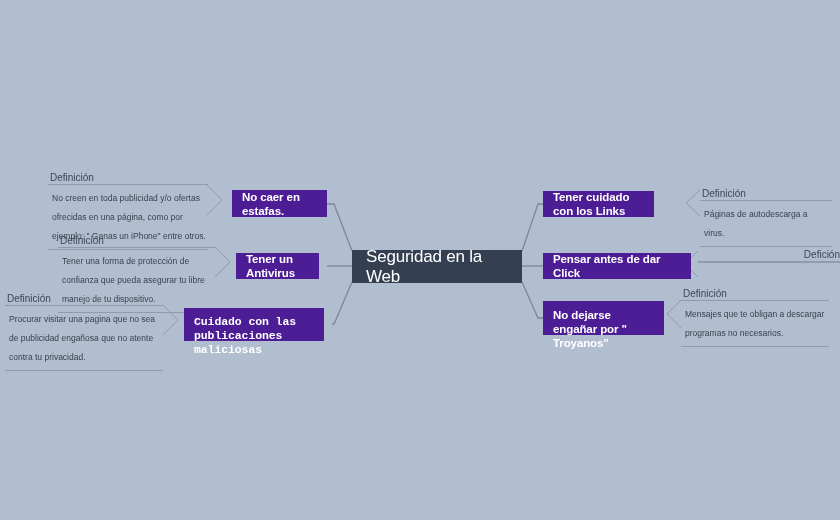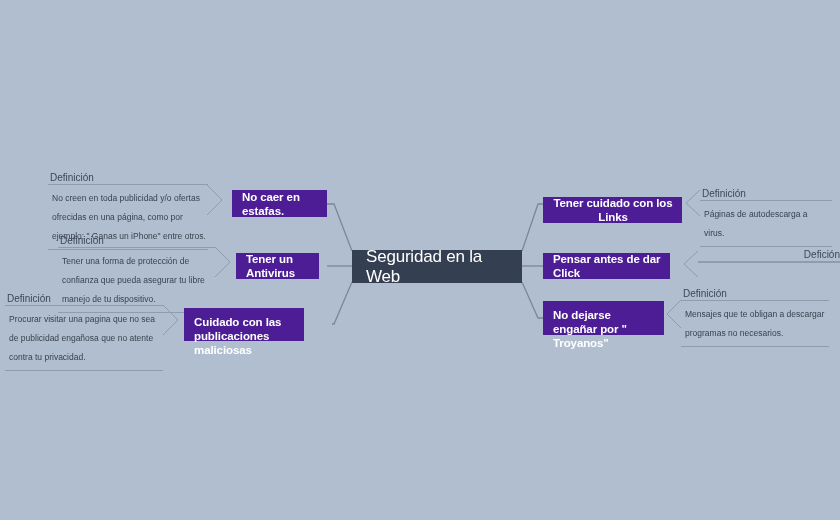--- a/index.html
+++ b/index.html
@@ -139,41 +139,41 @@
   <div class="node" style="left:236px; top:253px; width:83px; height:26px;">
     <span>Tener un Antivirus</span>
   </div>
   <div class="callout right-point" style="left:58px; top:235px; width:158px;">
     <div class="cap">Definición</div>
     <div class="cap-rule"></div>
     <div class="body">Tener una forma de protección de confianza que pueda asegurar tu libre manejo de tu dispositivo.</div>
     <div class="body-rule"></div>
   </div>
 
-  <div class="node two-line" style="left:184px; top:308px; width:120px; height:33px;">
+  <div class="node two-line" style="left:184px; top:308px; width:140px; height:33px;font-family:Liberation Mono, monospace;">
     <span>Cuidado con las publicaciones maliciosas</span>
   </div>
   <div class="callout right-point" style="left:5px; top:293px; width:158px;">
     <div class="cap">Definición</div>
     <div class="cap-rule"></div>
     <div class="body">Procurar visitar una pagina que no sea de publicidad engañosa que no atente contra tu privacidad.</div>
     <div class="body-rule"></div>
   </div>
 
-  <div class="node" style="left:543px; top:197px; width:139px; height:26px;text-align:center;">
+  <div class="node" style="left:543px; top:191px; width:111px; height:26px;">
     <span>Tener cuidado con los Links</span>
   </div>
   <div class="callout" style="left:700px; top:188px; width:132px;">
     <div class="cap">Definición</div>
     <div class="cap-rule"></div>
     <div class="body">Páginas de autodescarga a virus.</div>
     <div class="body-rule"></div>
   </div>
 
-  <div class="node" style="left:543px; top:253px; width:127px; height:26px;">
+  <div class="node" style="left:543px; top:253px; width:148px; height:26px;">
     <span>Pensar antes de dar Click</span>
   </div>
   <div class="callout" style="left:698px; top:249px; width:142px;text-align:right;">
     <div class="cap">Defición</div>
     <div class="cap-rule"></div>
     <div class="body-rule"></div>
   </div>
 
   <div class="node two-line" style="left:543px; top:301px; width:121px; height:34px;">
     <span>No dejarse engañar por " Troyanos"</span>

